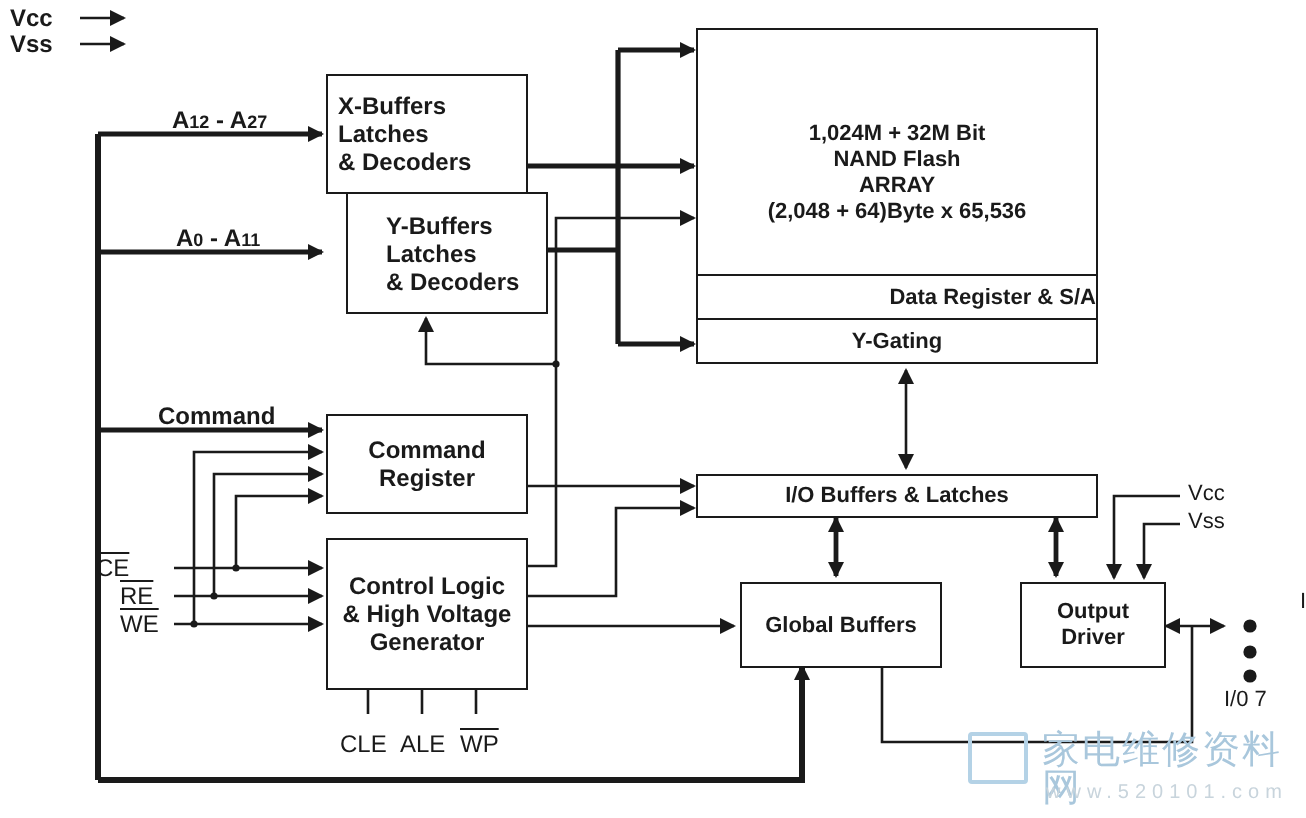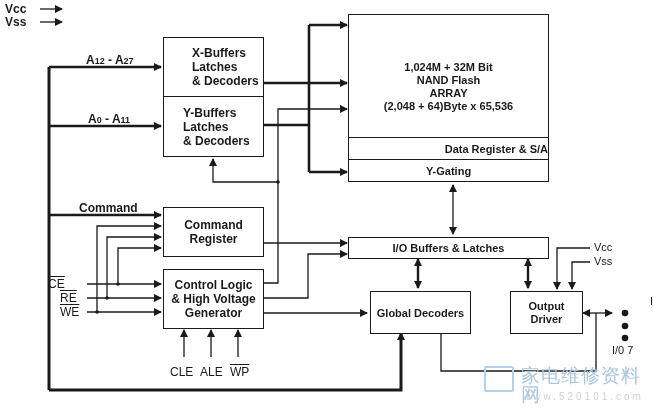--- a/index.html
+++ b/index.html
@@ -100,26 +100,26 @@
   <div class="lbl bold" style="left:79px;top:202px;font-size:12px;">Command</div>
 
   <div class="lbl ol" style="left:48px;top:278px;font-size:12px;">CE</div>
   <div class="lbl ol" style="left:60px;top:292px;font-size:12px;">RE</div>
   <div class="lbl ol" style="left:60px;top:306px;font-size:12px;">WE</div>
 
   <div class="lbl" style="left:170px;top:366px;font-size:12px;">CLE</div>
   <div class="lbl" style="left:200px;top:366px;font-size:12px;">ALE</div>
   <div class="lbl ol" style="left:230px;top:366px;font-size:12px;">WP</div>
 
-  <div class="box bold" style="left:163px;top:37px;width:101px;height:60px;padding-left:28px;font-size:12px;line-height:14px;">
+  <div class="box bold" style="left:163px;top:37px;width:101px;height:60px;padding-left:5px;font-size:12px;line-height:14px;">
     <div>X-Buffers</div>
       <div>Latches</div>
       <div>&amp; Decoders</div>
   </div>
-  <div class="box bold" style="left:163px;top:96px;width:101px;height:61px;padding-left:19px;font-size:12px;line-height:14px;">
+  <div class="box bold" style="left:173px;top:96px;width:101px;height:61px;padding-left:19px;font-size:12px;line-height:14px;">
     <div>Y-Buffers</div>
       <div>Latches</div>
       <div>&amp; Decoders</div>
   </div>
 
   <div class="box bold" style="left:348px;top:14px;width:201px;height:144px;font-size:11px;text-align:center;align-items:center;">
     <div style="line-height:13px;">
       <div>1,024M + 32M Bit</div>
         <div>NAND Flash</div>
         <div>ARRAY</div>
@@ -127,29 +127,29 @@
     <div style="">(2,048 + 64)Byte x 65,536</div>
   </div>
   <div class="box bold" style="left:348px;top:137px;width:201px;height:23px;font-size:11px;text-align:right;">Data Register &amp; S/A</div>
   <div class="box bold" style="left:348px;top:159px;width:201px;height:23px;font-size:11px;text-align:center;">Y-Gating</div>
 
   <div class="box bold" style="left:163px;top:207px;width:101px;height:50px;text-align:center;font-size:12px;line-height:14px;">
     <div>Command</div>
       <div>Register</div>
   </div>
 
-  <div class="box bold" style="left:163px;top:269px;width:101px;height:60px;text-align:center;font-size:12px;line-height:14px;">
+  <div class="box bold" style="left:163px;top:269px;width:101px;height:76px;text-align:center;font-size:12px;line-height:14px;">
     <div>Control Logic</div>
       <div>&amp; High Voltage</div>
       <div>Generator</div>
   </div>
 
   <div class="box bold" style="left:348px;top:237px;width:201px;height:22px;text-align:center;font-size:11px;">I/O Buffers &amp; Latches</div>
 
-  <div class="box bold" style="left:370px;top:291px;width:101px;height:43px;text-align:center;font-size:11px;">Global Decoders</div>
+  <div class="box bold" style="left:370px;top:291px;width:101px;height:43px;text-align:center;font-size:11px;">Global Buffers</div>
 
   <div class="box bold" style="left:510px;top:291px;width:73px;height:43px;text-align:center;font-size:11px;line-height:13px;">
     <div>Output</div>
       <div>Driver</div>
   </div>
 
   <div class="lbl" style="left:594px;top:242px;font-size:11px;">Vcc</div>
   <div class="lbl" style="left:594px;top:256px;font-size:11px;">Vss</div>
   <div class="lbl" style="left:614px;top:296px;font-size:11px;margin-left:36px;">I/0 0</div>
   <div class="lbl" style="left:612px;top:345px;font-size:11px;">I/0 7</div>

